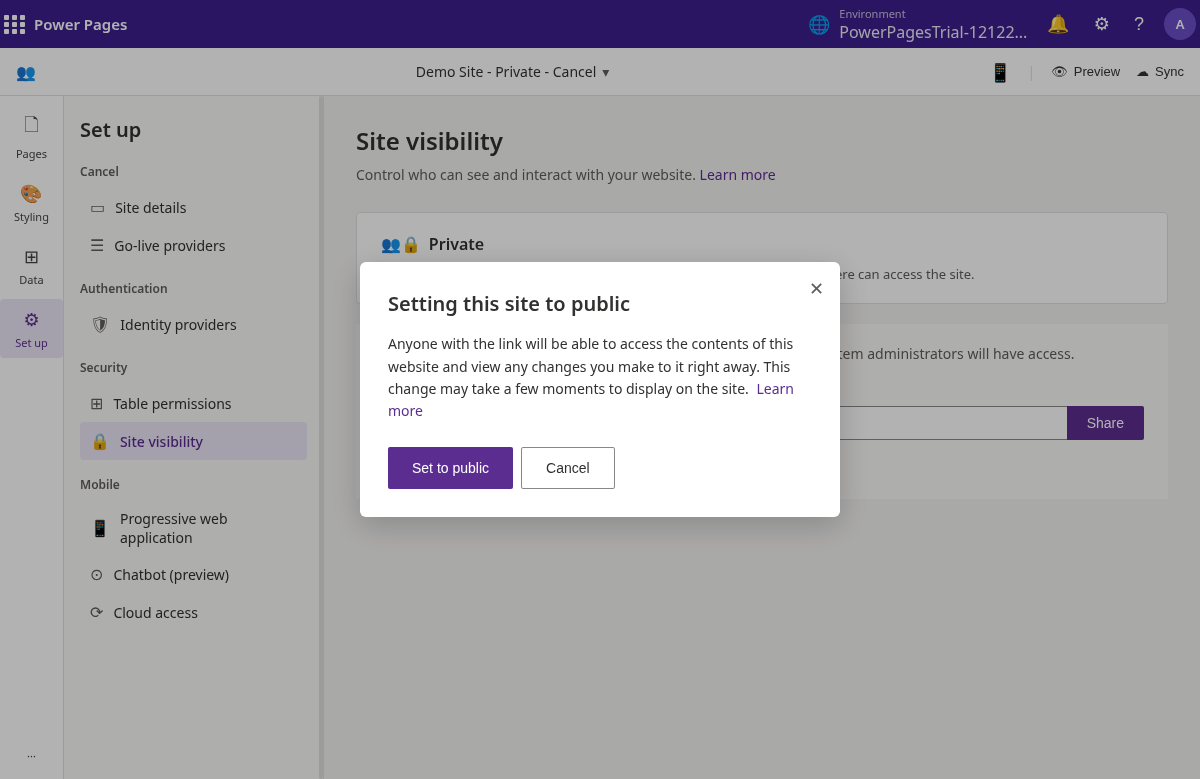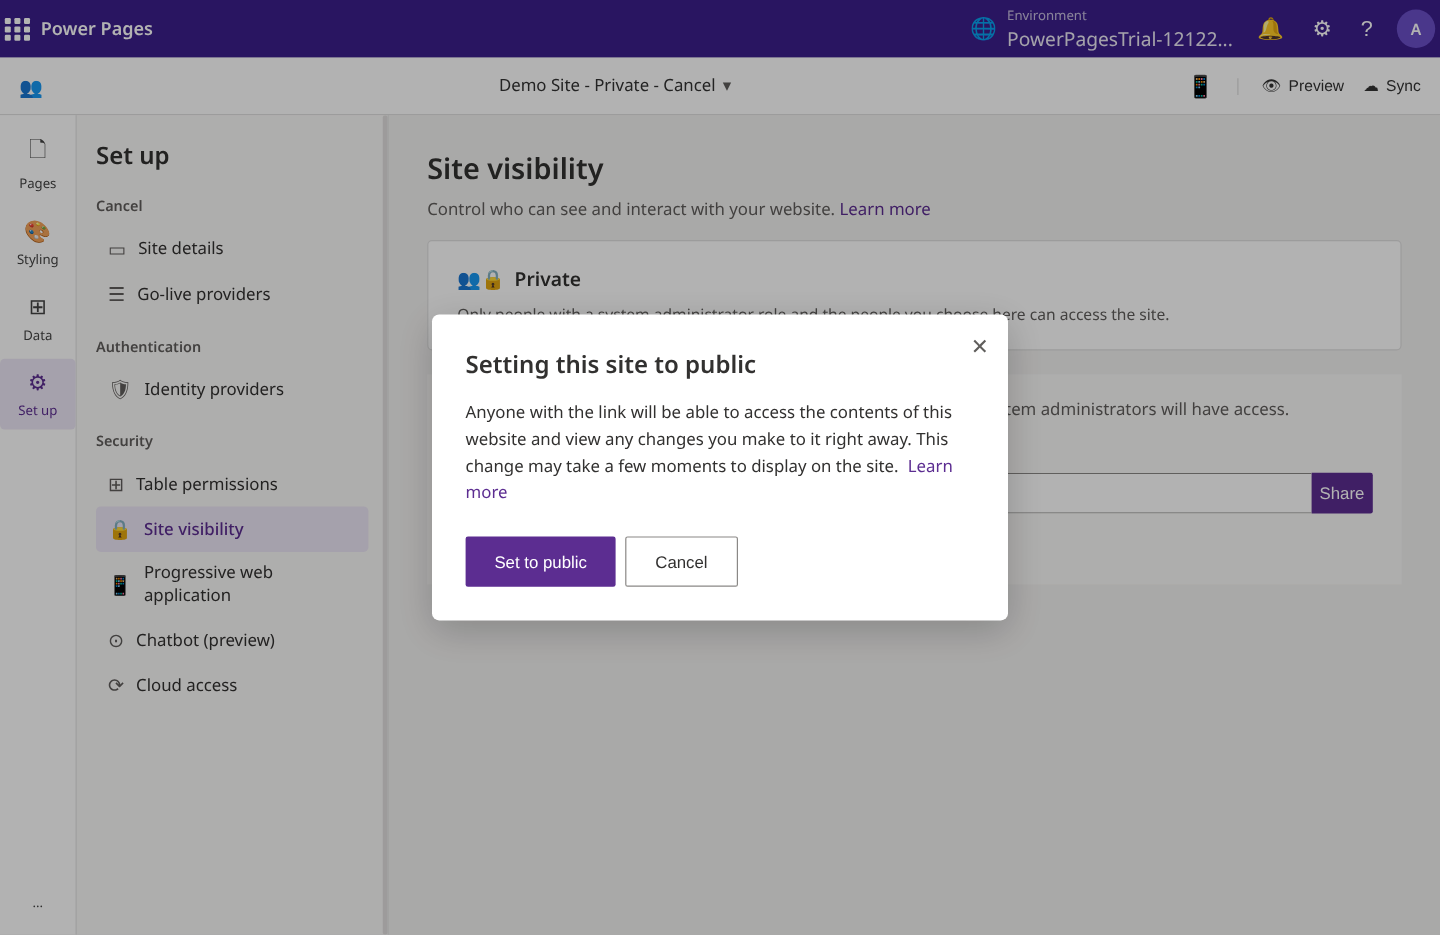--- a/index.html
+++ b/index.html
@@ -177,21 +177,21 @@
     }
     .page-title {
       font-size: 24px;
       font-weight: 600;
       color: #323130;
       margin-bottom: 8px;
     }
     .page-subtitle {
       font-size: 14px;
       color: #605e5c;
-      margin-bottom: 16px;
+      margin-bottom: 28px;
     }
     .page-subtitle a { color: #5c2d91; text-decoration: none; }
 
     
     .site-card {
       background: white;
       border: 1px solid #e0e0e0;
       border-radius: 4px;
       padding: 20px 24px;
       margin-bottom: 20px;
@@ -244,21 +244,21 @@
       font-size: 14px;
       color: #605e5c;
       outline: none;
       border-radius: 2px 0 0 2px;
       background: white;
     }
     .share-btn {
       background: #5c2d91;
       color: white;
       border: none;
-      padding: 8px 7px;
+      padding: 8px 20px;
       font-size: 14px;
       cursor: pointer;
       border-radius: 0 2px 2px 0;
     }
     .people-title {
       font-size: 14px;
       font-weight: 600;
       color: #323130;
     }
 
@@ -431,20 +431,21 @@
     <div class="sidebar-section-title">Security</div>
     <div class="sidebar-item">
       <span class="sidebar-item-icon">⊞</span>
       <span>Table permissions</span>
     </div>
     <div class="sidebar-item active">
       <span class="sidebar-item-icon">🔒</span>
       <span>Site visibility</span>
     </div>
 
+    <div class="sidebar-section-title">Mobile</div>
     <div class="sidebar-item">
       <span class="sidebar-item-icon">📱</span>
       <span>Progressive web application</span>
     </div>
 
     <div class="sidebar-item">
       <span class="sidebar-item-icon">⊙</span>
       <span>Chatbot (preview)</span>
     </div>
     <div class="sidebar-item">

